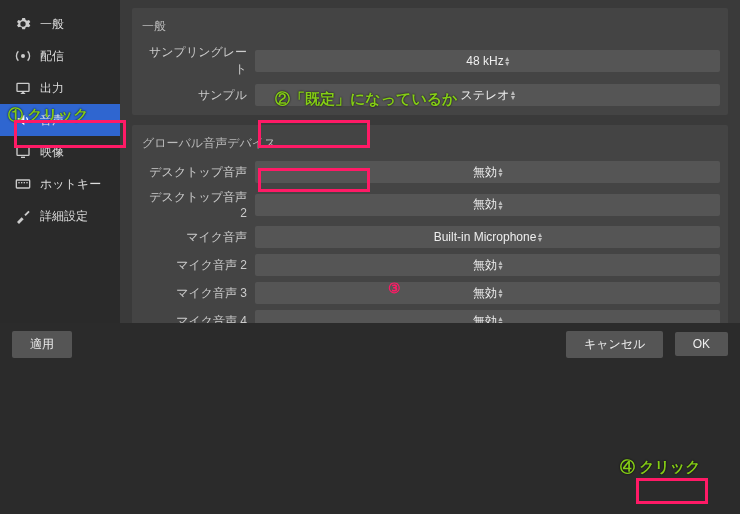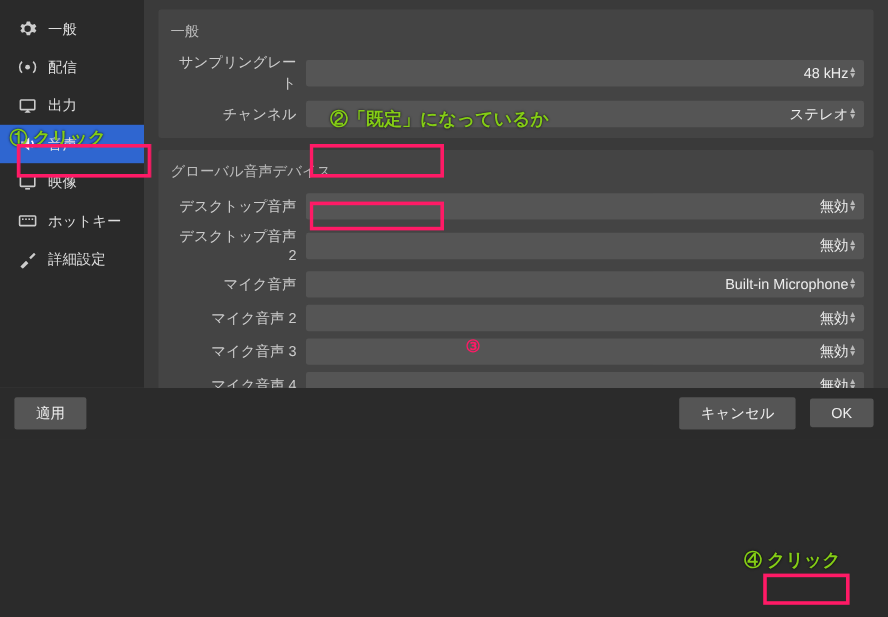--- a/index.html
+++ b/index.html
@@ -9,21 +9,21 @@
   .sidebar { width: 120px; background: #2a2a2a; padding-top: 8px; flex-shrink: 0; }
   .sb-item { display: flex; align-items: center; gap: 8px; padding: 7px 10px 7px 14px; color: #ddd; cursor: pointer; }
   .sb-item .icon { width: 18px; height: 18px; display: flex; align-items: center; justify-content: center; }
   .sb-item.active { background: #2f66d0; color: #e5e5e5; }
   .content { flex: 1; overflow-y: auto; padding: 8px 12px 0 12px; background: #3a3a3a; }
   .section { background: #444; border-radius: 2px; margin-bottom: 10px; padding: 6px 0; }
   .section-title { font-size: 12px; color: #bbb; padding: 4px 10px 6px 10px; }
   .row { display: flex; align-items: center; padding: 3px 8px; }
   .row-label { width: 115px; text-align: right; padding-right: 8px; color: #ccc; font-size: 12px; }
   .row-field { flex: 1; }
-  .select { width: 100%; background: #555; color: #eee; border: none; height: 22px; display: flex; align-items: center; justify-content: flex-end; padding: 0 6px 0 8px; border-radius: 2px; font-size: 12px; position: relative; }
+  .select { width: 100%; background: #555; color: #eee; border: none; height: 22px; display: flex; align-items: center; justify-content: center; padding: 0 6px 0 8px; border-radius: 2px; font-size: 12px; position: relative; }
   .select .arrows { display: flex; flex-direction: column; line-height: 5px; font-size: 7px; color: #bbb; }
   .footer { display: flex; justify-content: space-between; align-items: flex-end; padding: 8px 12px; background: #2b2b2b; }
   .btn { background: #555; color: #eee; border: none; padding: 5px 18px; font-size: 12px; border-radius: 2px; cursor: pointer; }
   .btn + .btn { margin-left: 8px; }
 
   
   .anno { position: absolute; pointer-events: none; z-index: 50; }
   .anno-box { border: 3px solid #ff1a66; }
   .anno-text { color: #84cc16; font-weight: 700; font-size: 15px; text-shadow: 0 0 2px #000; white-space: nowrap; }
   .anno-circle { color: #ff1a66; font-weight: 700; font-size: 14px; }
@@ -116,21 +116,21 @@
         <div class="row">
           <div class="row-label">サンプリングレート</div>
           <div class="row-field">
               <div class="select">
                 <span>48 kHz</span>
                 <span class="arrows">▲<br>▼</span>
               </div>
             </div>
         </div>
         <div class="row">
-          <div class="row-label">チャンネル</div>
+          <div class="row-label">サンプル</div>
           <div class="row-field">
               <div class="select">
                 <span>ステレオ</span>
                 <span class="arrows">▲<br>▼</span>
               </div>
             </div>
         </div>
       </div>
 
       <div class="section">

